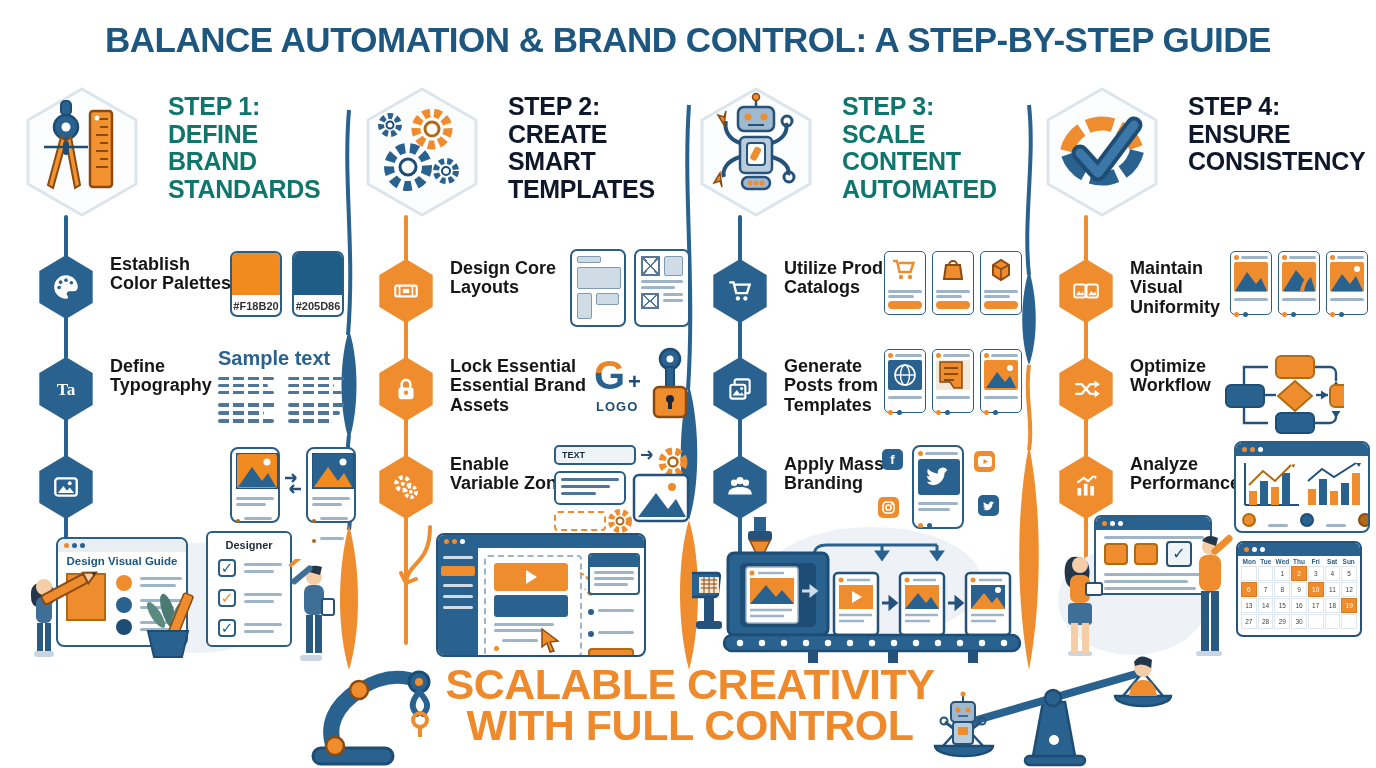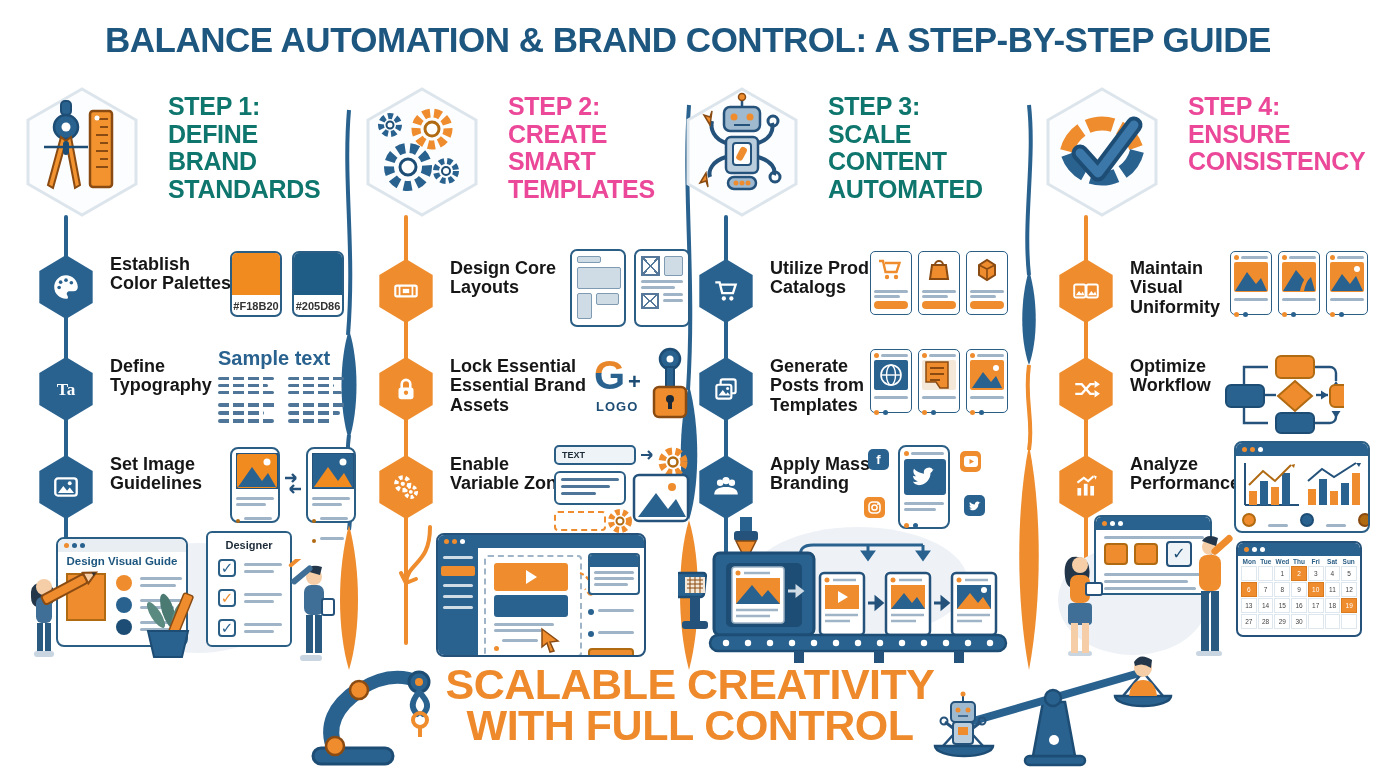--- a/index.html
+++ b/index.html
@@ -7,21 +7,21 @@
        font-family:"Liberation Sans","DejaVu Sans",sans-serif;}
   .abs{position:absolute;}
   
   #title{left:0;top:20px;width:1376px;text-align:center;font-size:35px;font-weight:800;
          color:#1d567f;letter-spacing:-0.5px;}
   
   .col{top:85px;width:332px;height:580px;}
   .timeline{width:4px;border-radius:2px;top:130px;height:430px;left:46px;}
   .col .bighex{left:2px;top:0;}
   .step-title{left:150px;top:8px;font-size:25px;line-height:1.1;font-weight:800;letter-spacing:-0.3px;}
-  .blue-t{color:#0f766e;} .orange-t{color:#ec4899;}
+  .blue-t{color:#0f766e;} .orange-t{color:#0f172a;}
   .item{left:0;width:332px;height:96px;}
   .hex{width:58px;height:64px;left:19px;top:14px;
        clip-path:polygon(50% 0,96% 25%,96% 75%,50% 100%,4% 75%,4% 25%);
        display:flex;align-items:center;justify-content:center;}
   .hex-blue{background:#2a628f;} .hex-orange{background:#ee8c2e;}
   .item-label{left:92px;top:14px;width:128px;font-size:18px;font-weight:800;color:#161616;line-height:1.08;}
   .gfx{left:212px;top:4px;width:120px;height:92px;}
   
   .card{background:#fff;border:2px solid #2b5e85;border-radius:7px;box-sizing:border-box;}
   .dl{height:3px;border-radius:2px;background:repeating-linear-gradient(90deg,#4f7698 0 11px,transparent 11px 15px);}
@@ -159,21 +159,20 @@
   </div>
 
   <div class="item abs" style="top:356px">
     <div class="hex hex-blue abs">
       <svg width="30" height="30" viewBox="0 0 28 28">
           <rect x="4" y="6" width="20" height="16" rx="2.5" fill="none" stroke="#fff" stroke-width="2.2"></rect>
           <path d="M6.5 19.5 L11.5 13 L15 17.5 L17.5 14.5 L21.5 19.5 Z" fill="#fff"></path>
           <circle cx="17.5" cy="10.5" r="1.8" fill="#fff"></circle>
         </svg>
     </div>
-    <div class="item-label abs">Set Image Guidelines</div>
     <div class="gfx abs">
       <div class="card abs" style="left:0;top:2px;width:50px;height:76px;padding:4px;border-radius:8px">
         <svg width="42" height="36">
             <rect x="0" y="0" width="42" height="36" rx="3" fill="#f18b20" stroke="#24527b" stroke-width="2"></rect>
             <path d="M2 34 L16 14 L26 28 L32 20 L40 34 Z" fill="#2a628f"></path>
             <circle cx="31" cy="9" r="3.5" fill="#fff"></circle>
           </svg>
         <div class="sl" style="margin-top:4px"></div><div class="sl" style="margin-top:3px;width:80%"></div>
         <div style="margin-top:3px"><span class="dot" style="width:4px;height:4px;background:#b06a12"></span> <span class="sl" style="display:inline-block;width:28px;vertical-align:middle"></span></div>
         <div style="margin-top:2px"><span class="dot" style="width:4px;height:4px;background:#b06a12"></span> <span class="sl" style="display:inline-block;width:24px;vertical-align:middle"></span></div>
@@ -431,21 +430,21 @@
             <div class="sl" style="margin:3px 4px 0;width:34px"></div>
         </div>
         <div style="margin-top:6px"><span class="dot" style="width:6px;height:6px;background:#2a628f"></span> <span class="sl" style="display:inline-block;width:36px;vertical-align:middle"></span></div>
         <div style="margin-top:4px"><span class="dot" style="width:6px;height:6px;background:#2a628f"></span> <span class="sl" style="display:inline-block;width:36px;vertical-align:middle"></span></div>
         <div style="margin-top:7px;width:46px;height:14px;background:#ee8c2e;border:2px solid #b06a12;border-radius:4px;box-sizing:border-box"></div>
       </div>
     </div>
   </div>
 </div>
 
-<div class="col abs" style="left:678px">
+<div class="col abs" style="left:692px">
   <div class="timeline abs" style="background:#2a628f"></div>
 
   <svg class="abs bighex" width="124" height="134" viewBox="0 0 124 134">
     <polygon points="62,4 116,35 116,99 62,130 8,99 8,35" fill="#fcfdfe" stroke="#dde5ec" stroke-width="3"></polygon>
     <line x1="62" y1="22" x2="62" y2="14" stroke="#24527b" stroke-width="2.5"></line>
       <circle cx="62" cy="12" r="3.5" fill="#ee8c2e" stroke="#8a4b12" stroke-width="1.5"></circle>
     <rect x="44" y="22" width="36" height="24" rx="6" fill="#9fb9cf" stroke="#24527b" stroke-width="2.5"></rect>
     <circle cx="54" cy="32" r="3.5" fill="#ee8c2e"></circle>
       <circle cx="70" cy="32" r="3.5" fill="#ee8c2e"></circle>
     <line x1="54" y1="40" x2="70" y2="40" stroke="#24527b" stroke-width="2"></line>

